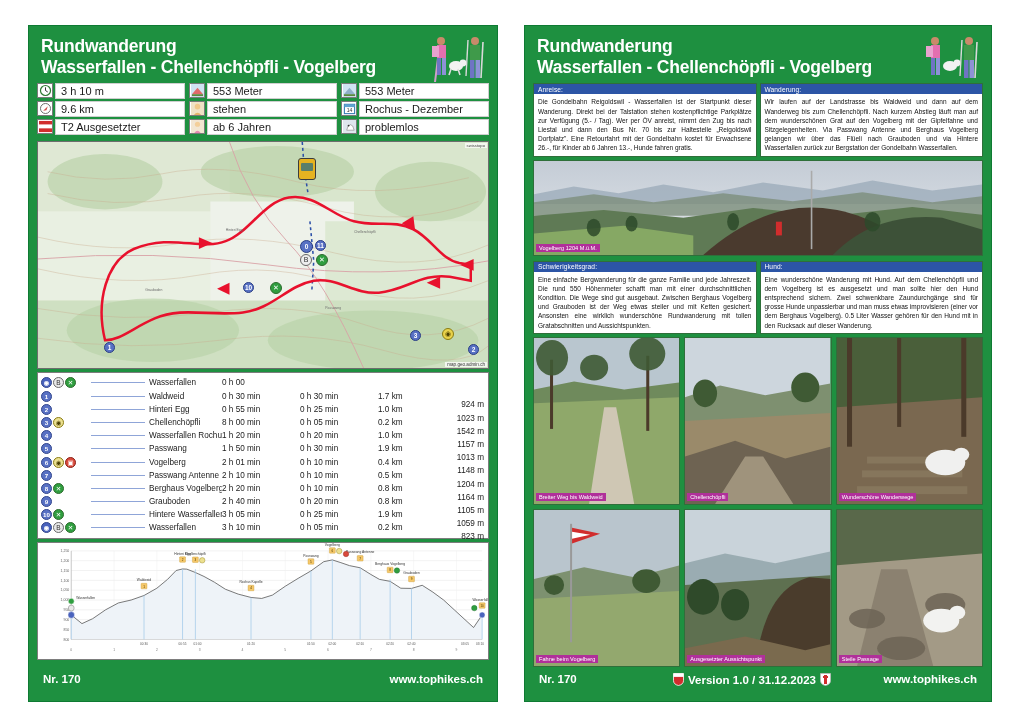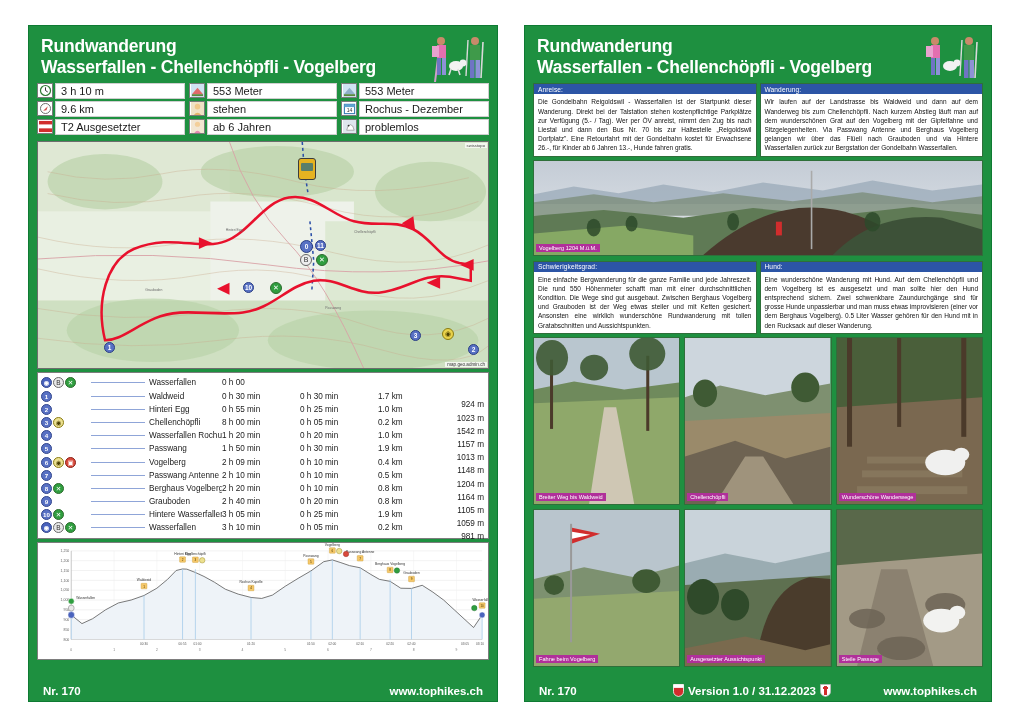--- a/index.html
+++ b/index.html
@@ -108,21 +108,21 @@
   .iseg  { flex: 0 0 78px; }
   .idist { flex: 0 0 60px; text-align: left; padding-right: 26px; }
   .ielev { flex: 0 0 46px; text-align: right; margin-top: 44px; }
 
   
   .prof { background: #fff; margin: 0 4px 4px 4px; border: 1px solid #7d7d7d; position: relative; height: 118px; }
   .profsvg { width: 100%; height: 100%; display: block; }
 
   
   .foot {
-    margin-top: auto; height: 24px; display: flex; align-items: flex-end;
+    margin-top: auto; height: 24px; display: flex; align-items: flex-start;
     justify-content: space-between; padding: 0 10px; position: relative; gap: 16px;
   }
   .foot span { color: #fff; font-weight: bold; font-size: 11.5px; }
   .vbadge { position: absolute; left: 0; right: 12px; display: flex; align-items: center; justify-content: center; gap: 4px; }
   .vtext { color: #fff; font-size: 4.6px; }
   .shield { width: 11px; height: 13px; }
 
   
   .txtgrid { display: grid; grid-template-columns: 1fr 1fr; gap: 3px; padding: 2px 4px 3px 4px; }
   .tbox { background: #fff; border: 1px solid #2f6f3a; display: flex; flex-direction: column; }
@@ -407,21 +407,21 @@
           <span class="ielev">1148 m</span>
         </div>
         <div class="irow">
           <span class="ibadges">
             <span class="bdot">6</span>
             <span class="bico view">◉</span>
             <span class="bico hut">▣</span>
           </span>
           <span class="ilead"></span>
           <span class="iname">Vogelberg</span>
-          <span class="itot">2 h 09 min</span>
+          <span class="itot">2 h 01 min</span>
           <span class="iseg">0 h 10 min</span>
           <span class="idist">0.4 km</span>
           <span class="ielev">1204 m</span>
         </div>
         <div class="irow">
           <span class="ibadges">
               <span class="bdot">7</span>
             </span>
           <span class="ilead"></span>
           <span class="iname">Passwang Antenne</span>
@@ -456,21 +456,21 @@
         <div class="irow">
           <span class="ibadges">
             <span class="bdot">10</span>
             <span class="bico rest">✕</span>
           </span>
           <span class="ilead"></span>
           <span class="iname">Hintere Wasserfallen</span>
           <span class="itot">3 h 05 min</span>
           <span class="iseg">0 h 25 min</span>
           <span class="idist">1.9 km</span>
-          <span class="ielev">981 m</span>
+          <span class="ielev">823 m</span>
         </div>
         <div class="irow">
           <span class="ibadges">
             <span class="bdot start">◉</span>
             <span class="bico bus">B</span>
             <span class="bico rest">✕</span>
           </span>
           <span class="ilead"></span>
           <span class="iname">Wasserfallen</span>
           <span class="itot">3 h 10 min</span>

